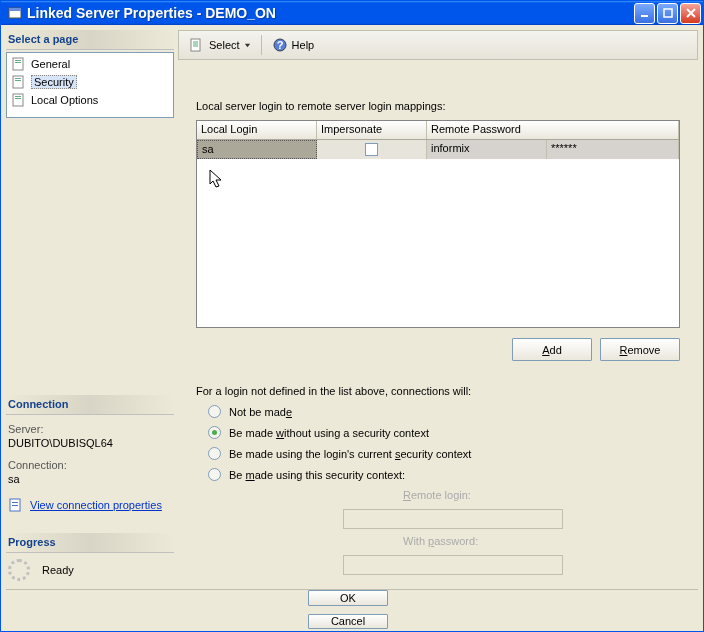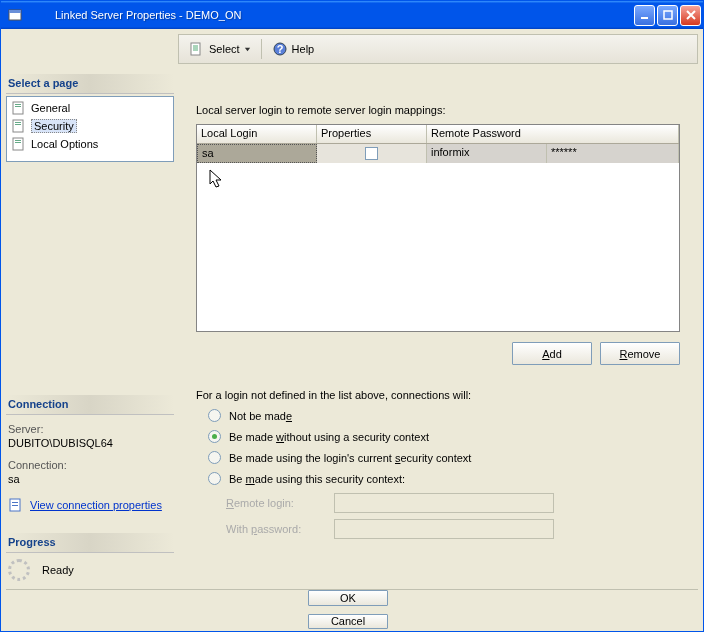--- a/index.html
+++ b/index.html
@@ -1,28 +1,28 @@
 <!DOCTYPE html>
 <html><head>
 <meta charset="utf-8">
 <style>
   * { box-sizing: border-box; font-family: Tahoma, sans-serif; font-size: 11px; }
   body { margin: 0; background: #ece9d8; }
   .window { width: 704px; height: 632px; border: 1px solid #0055ea; background: #ece9d8; position: relative; display: flex; flex-direction: column; }
   .titlebar { height: 28px; background: linear-gradient(to bottom, #3a95ff 0%, #0055ea 8%, #0055ea 92%, #0040c0 100%); display: flex; align-items: center; padding: 0 2px 0 6px; color: white; }
   .titlebar-icon { width: 16px; height: 16px; margin-right: 4px; display: inline-flex; }
   .titlebar-icon svg { width: 16px; height: 16px; }
-  .titlebar-text { flex: 1; font-weight: normal; font-size: 11px; text-shadow: 1px 1px 1px rgba(0,0,0,0.3); margin-left: 28px; }
+  .titlebar-text { flex: 1; font-weight: bold; font-size: 14px; text-shadow: 1px 1px 1px rgba(0,0,0,0.3); }
   .titlebar-btns { display: flex; gap: 2px; }
   .titlebar-btn { width: 21px; height: 21px; border: 1px solid white; border-radius: 3px; display: flex; align-items: center; justify-content: center; background: linear-gradient(to bottom, #7aa9ff, #3a70e0); cursor: pointer; }
   .titlebar-btn.close { background: linear-gradient(to bottom, #f6a49a, #d6391f); }
   .titlebar-btn svg { width: 12px; height: 12px; }
   .body-area { flex: 1; display: flex; flex-direction: column; padding: 5px 5px 2px 5px; }
   .top-area { flex: 1; display: flex; gap: 4px; overflow: hidden; }
-  .left-panel { width: 168px; display: flex; flex-direction: column; gap: 2px; margin-top: 40px; }
+  .left-panel { width: 168px; display: flex; flex-direction: column; gap: 2px; }
   .panel-header { height: 20px; font-weight: bold; color: #15428b; padding: 3px 2px 0 2px; border-bottom: 1px solid #c0c0c0; background: linear-gradient(to right, #ece9d8, #d8d5c6, #ece9d8); }
   .panel-body { background: white; border: 1px solid #7f9db9; padding: 2px; }
   .nav-list { height: 66px; }
   .nav-item { display: flex; align-items: center; padding: 1px 2px; gap: 4px; cursor: pointer; }
   .nav-item.selected .nav-label { background: #d8e4f8; border: 1px dotted #888; padding: 0 2px; }
   .nav-icon { width: 16px; height: 16px; display: inline-flex; }
   .conn-section { padding: 4px 2px; font-size: 11px; }
   .conn-section div { margin: 2px 0; }
   .conn-label { color: #555; }
   .link { color: #0033cc; text-decoration: underline; cursor: pointer; }
@@ -47,21 +47,21 @@
   .grid-row .sel { background: #aca899; border: 1px dotted #555; }
   .grid-body { height: 168px; background: white; }
   .chk { width: 13px; height: 13px; border: 1px solid #7f9db9; background: white; display: inline-block; margin: 0 auto; }
   .imp-cell { display: flex; align-items: center; justify-content: center; background: #e7e4dc; }
   .btn-row { display: flex; justify-content: flex-end; gap: 8px; margin-top: 10px; }
   .btn { width: 80px; height: 23px; background: linear-gradient(to bottom, #ffffff, #eae7dc); border: 1px solid #7f9db9; border-radius: 1px; cursor: pointer; display: flex; align-items: center; justify-content: center; }
   .radio-section { margin-top: 24px; }
   .radio-row { display: flex; align-items: center; gap: 8px; margin: 8px 0 8px 12px; }
   .radio { width: 13px; height: 13px; border: 1px solid #7f9db9; border-radius: 50%; background: #f5f5f0; display: inline-flex; align-items: center; justify-content: center; }
   .radio.checked::after { content: ''; width: 5px; height: 5px; background: #4aae4a; border-radius: 50%; }
-  .cred-row { display: flex; align-items: center; gap: 8px; margin: 6px 0 6px 30px; }
+  .cred-row { display: flex; align-items: center; gap: 8px; margin: 6px 0 6px 30px; flex-direction: column; }
   .cred-row .cred-label { width: 100px; color: #aaa; }
   .cred-row input { width: 220px; height: 20px; border: 1px solid #c0c0b0; background: #ece9d8; }
   .footer { height: 40px; display: flex; justify-content: flex-end; align-items: center; gap: 8px; padding-right: 8px; border-top: 1px solid #c0c0b0; margin-top: 4px; flex-direction: column; }
   .underline-accesskey { text-decoration: underline; }
   .spacer { flex: 1; }
   .cursor-arrow { position: absolute; left: 208px; top: 168px; pointer-events: none; }
 </style>
 </head>
 <body>
 
@@ -179,21 +179,21 @@
             <span>Help</span>
           </div>
         </div>
 
         <div class="content">
           <div class="label-text" style="margin-top:24px">Local server login to remote server login mappings:</div>
 
           <div class="grid">
             <div class="grid-head">
               <div class="col-login">Local Login</div>
-              <div class="col-imp">Properties</div>
+              <div class="col-imp">Impersonate</div>
               <div class="col-rpass">Remote Password</div>
             </div>
             <div class="grid-row">
               <div class="col-login sel">sa</div>
               <div class="col-imp imp-cell">
                   <span class="chk"></span>
                 </div>
               <div class="col-ruser">informix</div>
               <div class="col-rpass">******</div>
             </div>

